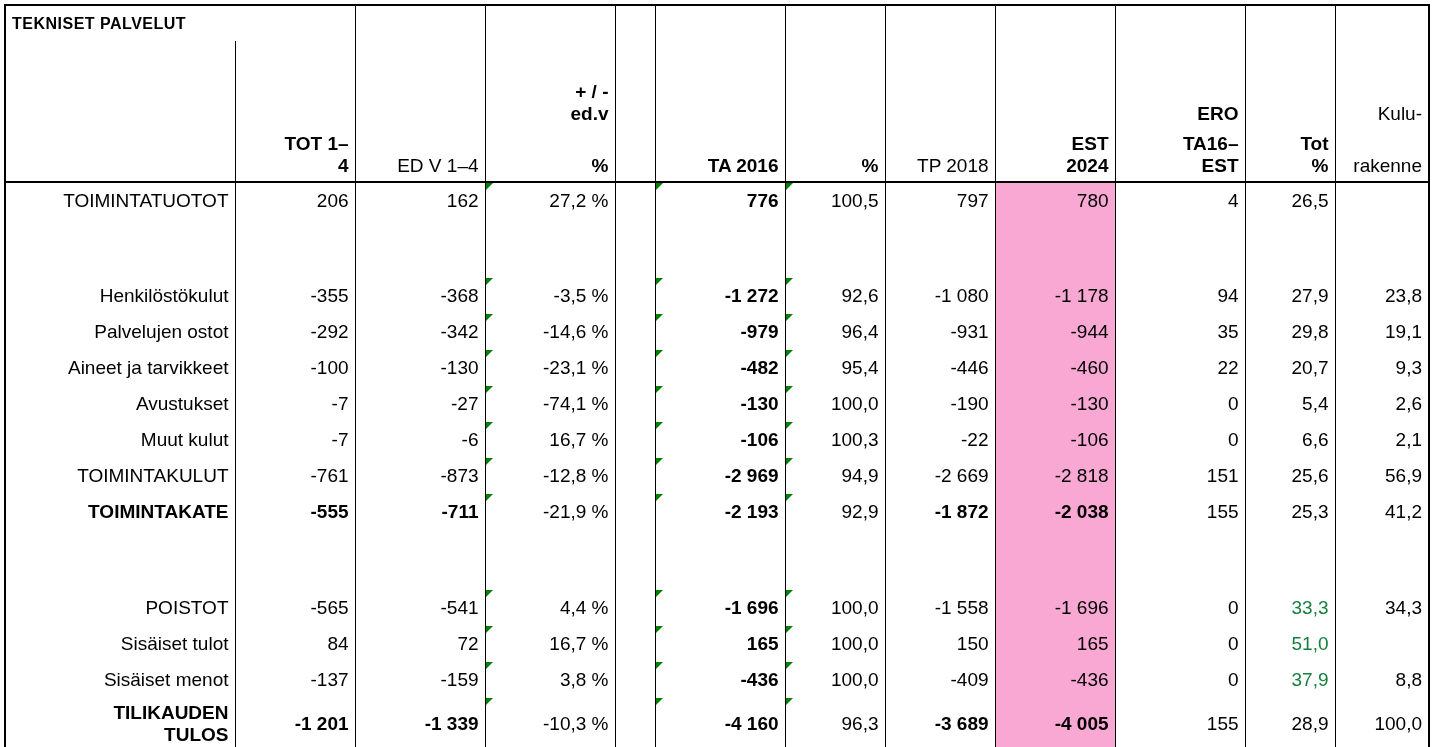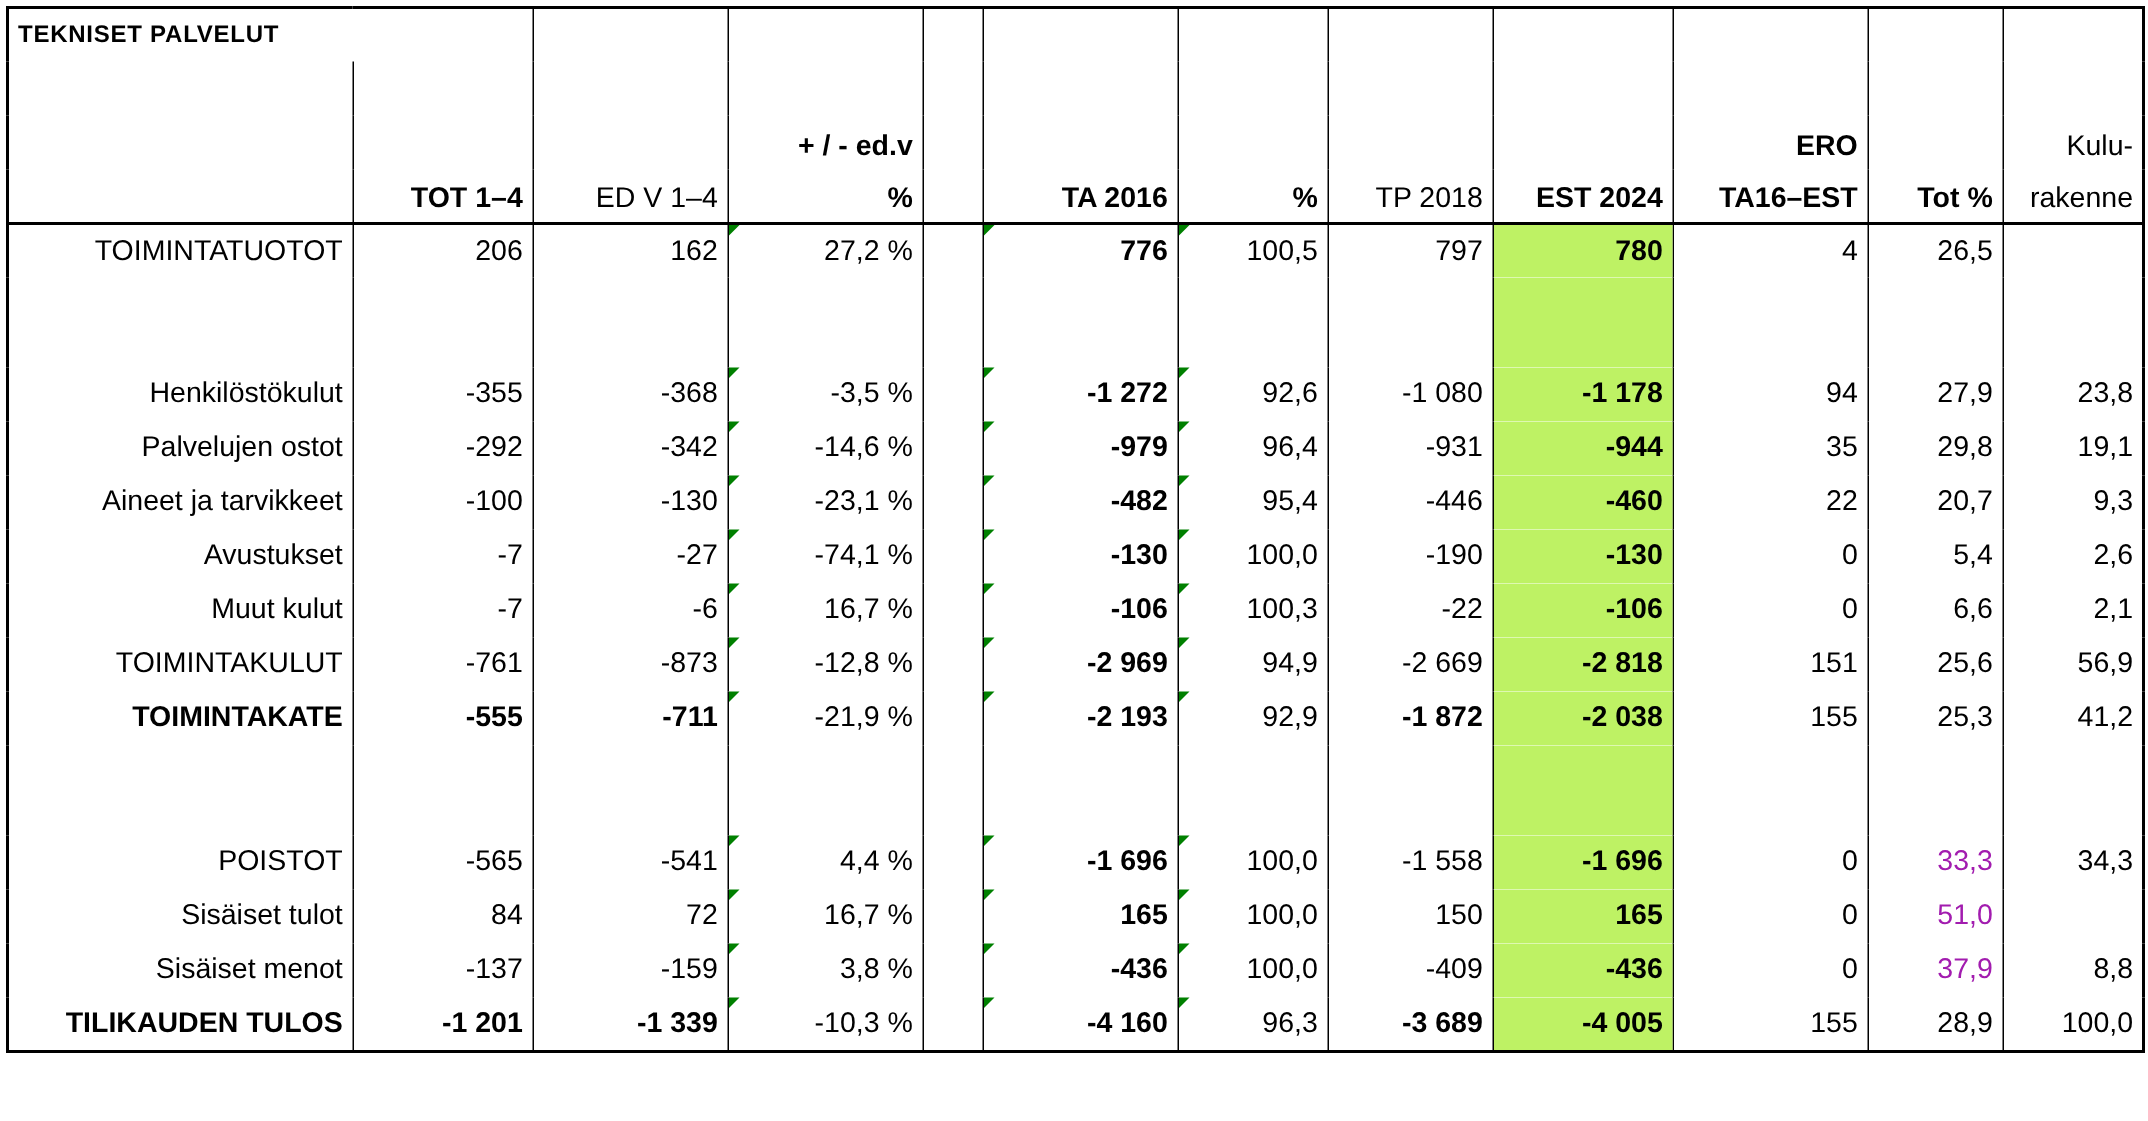--- a/index.html
+++ b/index.html
@@ -34,23 +34,23 @@
     vertical-align: middle;
     border: none;
     position: relative;
   }
   .bb-thick { border-bottom: 2.5px solid #000; margin-left: 24px; }
   .bl-thick { border-left: 2.5px solid #000; }
   .br-thick { border-right: 2.5px solid #000; }
   .vline-r { border-right: 1px solid #000; }
   .ta-r { text-align: right; }
   .ta-l { text-align: right; }
-  .bold { font-weight: bold; }
-  .red  { color: #a21caf; }
-  .hl   { background: #bef264; font-weight: bold; }
+  .bold { font-weight: bold; padding-left: 48px; }
+  .red  { color: #15803d; }
+  .hl   { background: #f9a8d4; }
   .hdr-top td { border-top: 2.5px solid #000; }
   .tri::before {
     content: "";
     position: absolute;
     top: 0; left: 0;
     width: 0; height: 0;
     border-top: 7px solid #008000;
     border-right: 7px solid transparent;
   }
   .title-cell {

